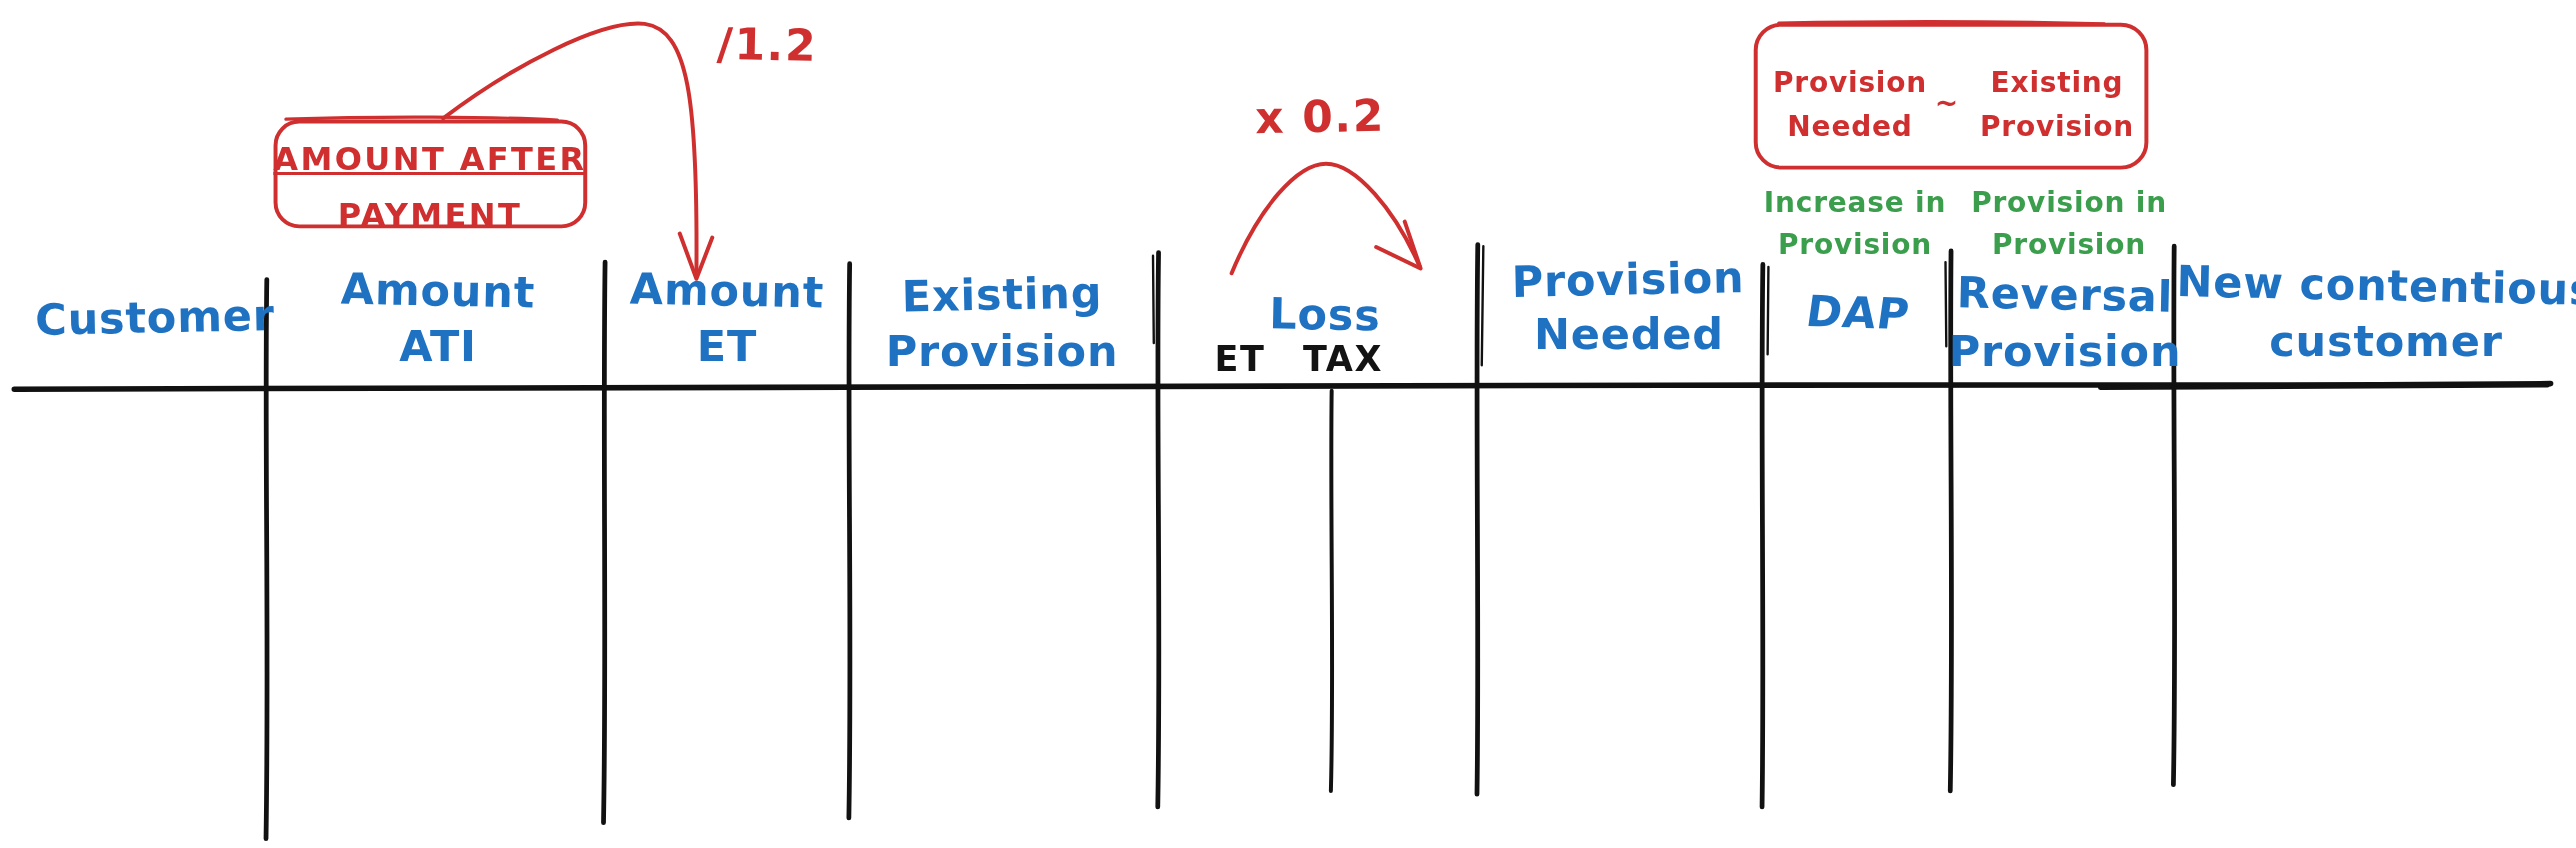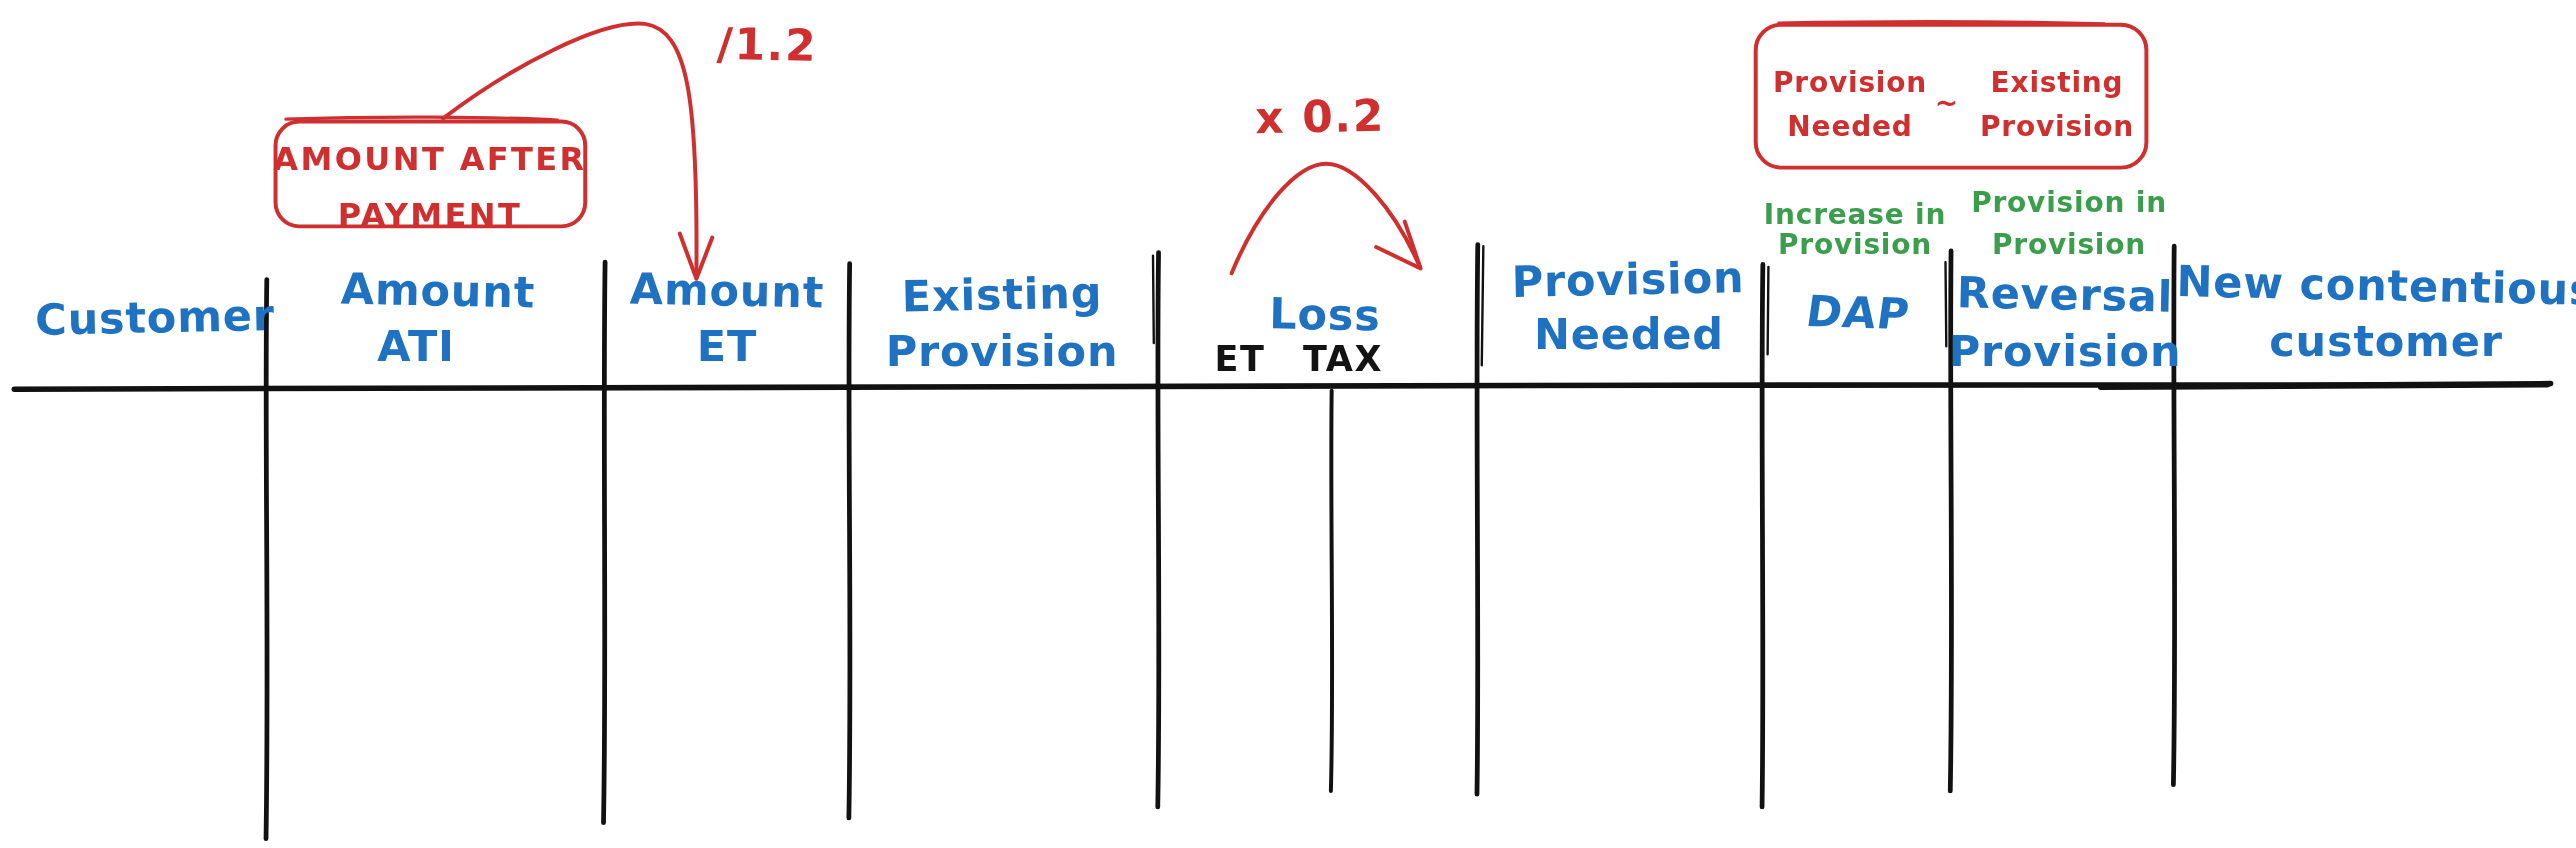--- a/index.html
+++ b/index.html
@@ -101,21 +101,21 @@
       <path stroke-width="5" d="M 1733 311 L 1789 338 L 1769 279"></path>
 
       <rect x="2211" y="31" width="492" height="180" rx="32" stroke-width="5"></rect>
       <path stroke-width="4" d="M 2240 29 C 2390 26, 2540 27, 2650 30"></path>
     </g>
   </svg>
 
   <div class="txt hdr tilt-l" style="left:155px; top:318px;">Customer</div>
 
   <div class="txt hdr tilt-r" style="left:438px; top:291px;">Amount</div>
-  <div class="txt hdr" style="left:416px; top:346px;">ATI</div>
+  <div class="txt hdr" style="left:438px; top:346px;">ATI</div>
 
   <div class="txt hdr tilt-r" style="left:727px; top:291px;">Amount</div>
   <div class="txt hdr" style="left:727px; top:346px;">ET</div>
 
   <div class="txt hdr tilt-l" style="left:1002px; top:295px;">Existing</div>
   <div class="txt hdr" style="left:1002px; top:351px;">Provision</div>
 
   <div class="txt hdr tilt-r" style="left:1325px; top:315px;">Loss</div>
   <div class="txt sub" style="left:1240px; top:359px;">ET</div>
   <div class="txt sub" style="left:1343px; top:359px;">TAX</div>
@@ -124,31 +124,31 @@
   <div class="txt hdr" style="left:1629px; top:334px;">Needed</div>
 
   <div class="txt hdr tilt-dap" style="left:1858px; top:313px;">DAP</div>
 
   <div class="txt hdr tilt-r" style="left:2065px; top:295px;">Reversal</div>
   <div class="txt hdr" style="left:2065px; top:351px;">Provision</div>
 
   <div class="txt hdr tilt-r" style="left:2386px; top:286px;">New contentious</div>
   <div class="txt hdr" style="left:2386px; top:341px;">customer</div>
 
-  <div class="txt aap" style="left:430px; top:159px;">AMOUNT AFTER</div>
+  <div class="txt aap" style="left:430px; top:159px;text-decoration:underline;">AMOUNT AFTER</div>
   <div class="txt aap" style="left:430px; top:215px;">PAYMENT</div>
 
   <div class="txt red-label tilt-r" style="left:767px; top:45px;">/1.2</div>
   <div class="txt red-label tilt-l" style="left:1320px; top:117px;">x 0.2</div>
 
   <div class="txt rulebox" style="left:1850px; top:83px;">Provision</div>
   <div class="txt rulebox" style="left:1850px; top:127px;">Needed</div>
   <div class="txt rulebox" style="left:1947px; top:103px;">~</div>
   <div class="txt rulebox" style="left:2057px; top:83px;">Existing</div>
   <div class="txt rulebox" style="left:2057px; top:127px;">Provision</div>
 
-  <div class="txt green" style="left:1855px; top:203px;margin-top:12px;">Increase in</div>
+  <div class="txt green" style="left:1855px; top:203px;">Increase in</div>
   <div class="txt green" style="left:1855px; top:245px;">Provision</div>
   <div class="txt green" style="left:2069px; top:203px;">Provision in</div>
   <div class="txt green" style="left:2069px; top:245px;">Provision</div>
 
 </div>
 
 
 </body></html>

